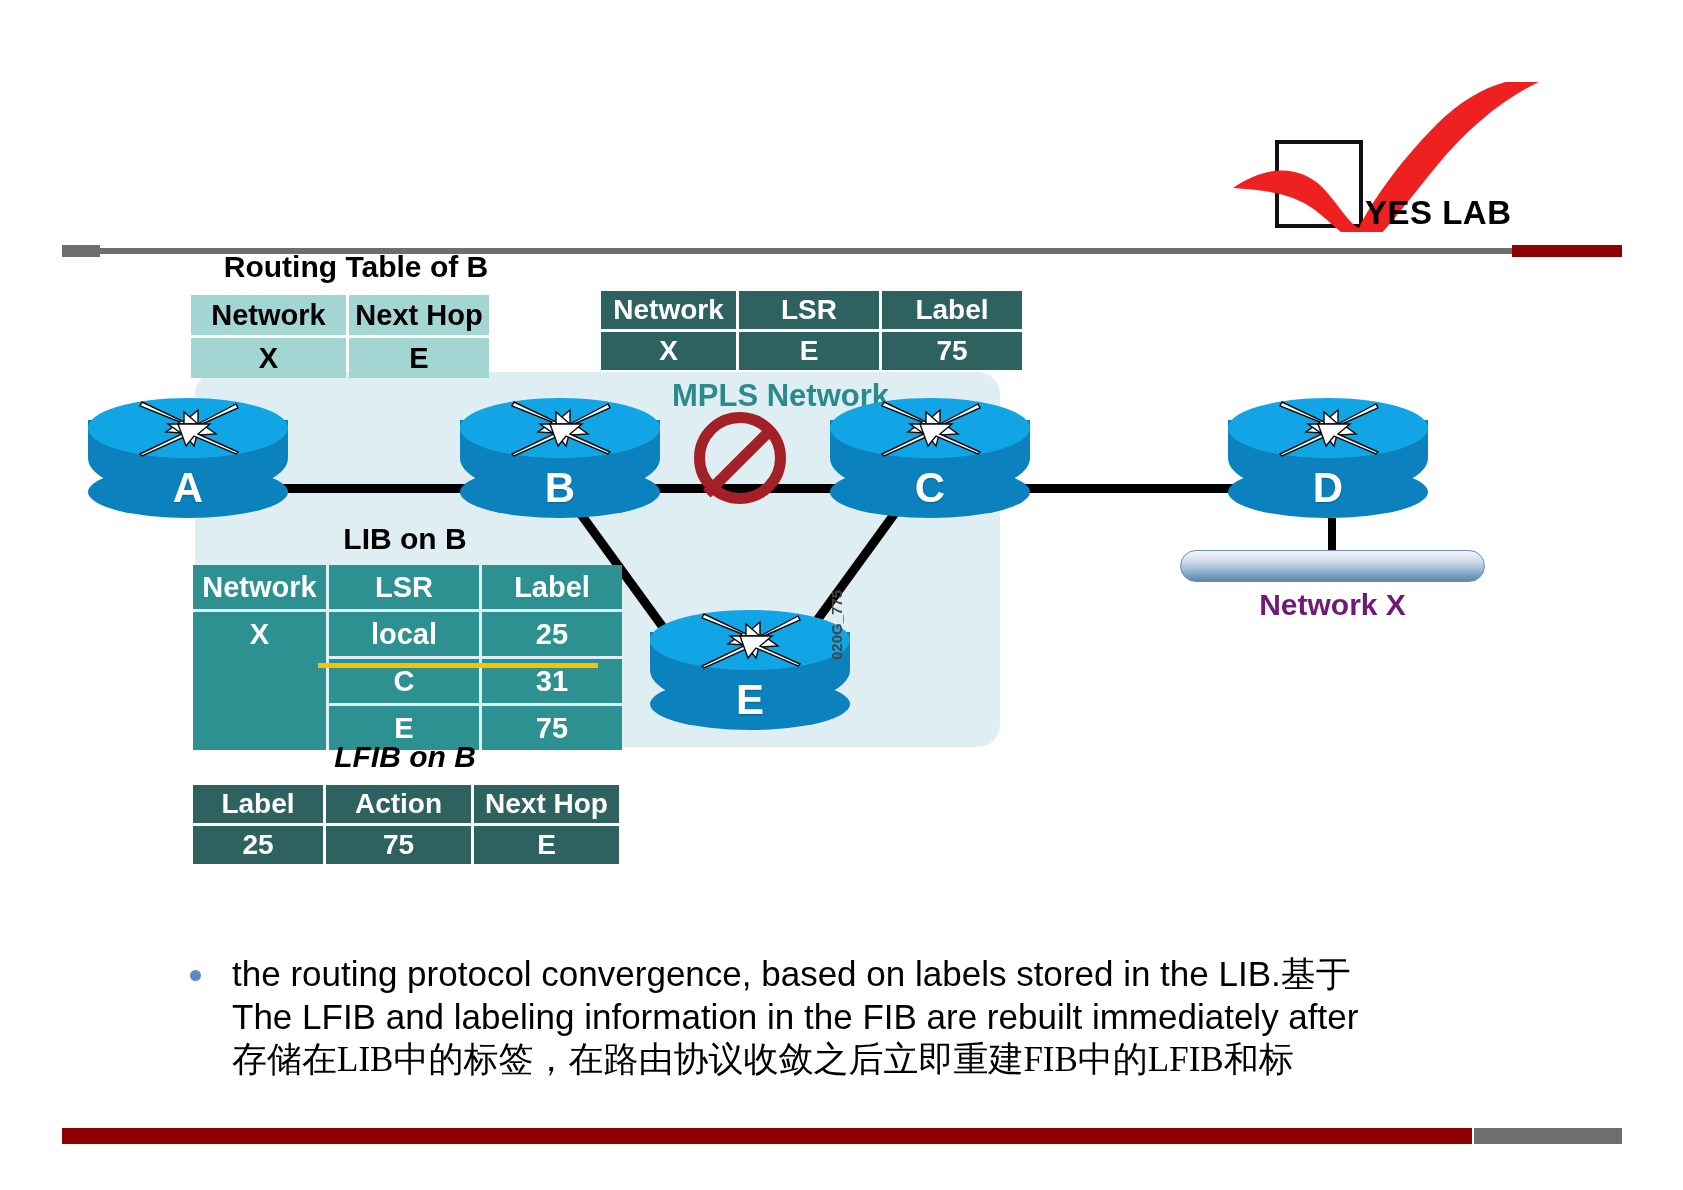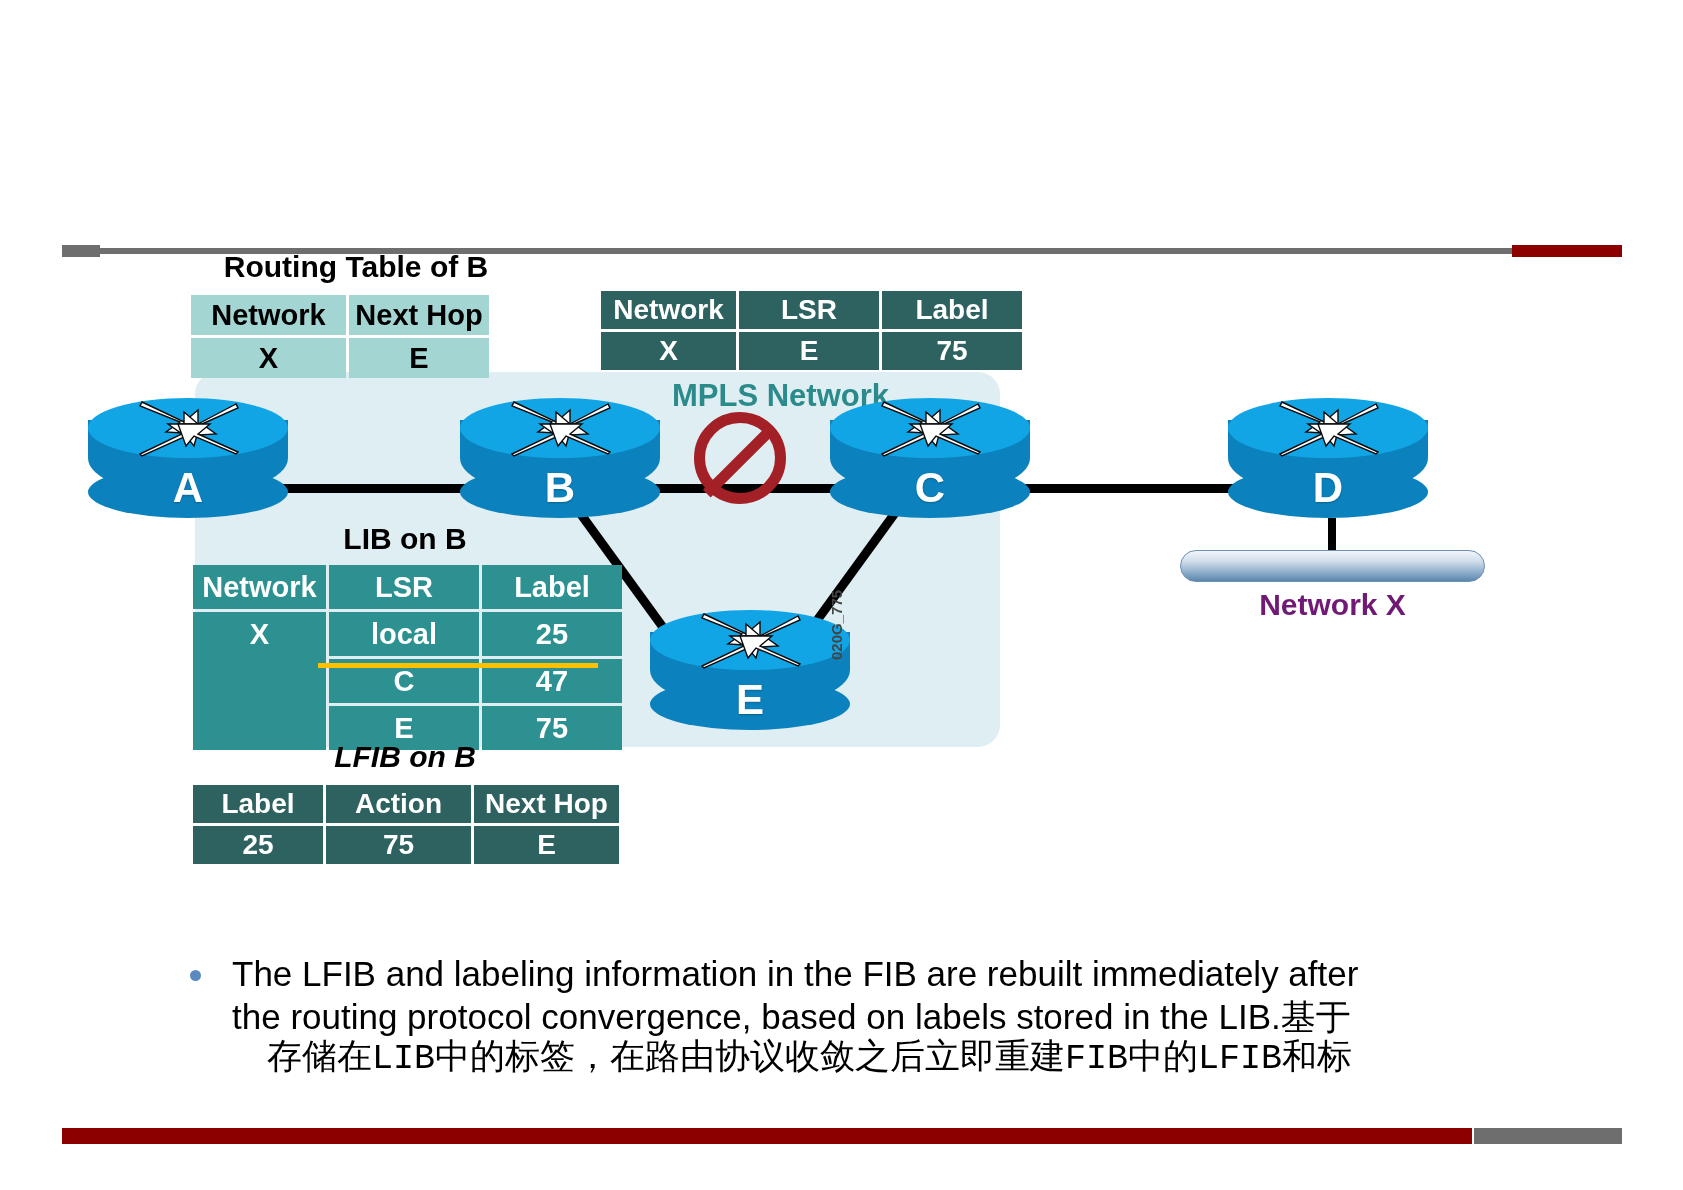--- a/index.html
+++ b/index.html
@@ -144,28 +144,35 @@
   .bullet-wrap{position:absolute;left:190px;top:952px;width:1310px;}
   .bullet-dot{
     position:absolute;left:0;top:18px;width:11px;height:11px;border-radius:50%;
     background:#5b8ac0;
   }
   .bullet-text{
     position:absolute;left:42px;top:0;width:1270px;
     font-size:35px;line-height:43px;color:#000;
     font-family:"Liberation Sans",sans-serif;
   }
-  .cjk{font-family:Liberation Mono, monospace;margin-left:35px;}
+  .cjk{font-family:Liberation Serif, serif;}
 </style>
 </head>
 <body>
 
 <div class="slide">
 
 
+  <div class="logo">
+    <div class="logo-box"></div>
+    <svg class="logo-check" viewBox="0 0 320 150">
+      <path d="M8 106 C40 84, 72 82, 96 104 C112 120, 124 142, 134 146 C142 128, 170 84, 212 42 C246 8, 286 -8, 318 -2 C282 14, 244 44, 210 86 C176 128, 152 160, 140 166 C126 162, 106 140, 90 128 C66 110, 36 108, 8 106 Z" fill="#ee2020"></path>
+    </svg>
+    <div class="logo-text">YES LAB</div>
+  </div>
 
   <div class="rule-top">
     <div class="grey-cap"></div>
     <div class="grey-bar"></div>
     <div class="red-cap"></div>
   </div>
 
   <div class="domain"></div>
   <div class="domain-label">MPLS Network</div>
 
@@ -300,21 +307,21 @@
       <td style="width:150px;">LSR</td>
       <td style="width:140px;">Label</td>
     </tr>
     <tr>
       <td rowspan="3" style="vertical-align:top;padding-top:6px;">X</td>
       <td>local</td>
       <td>25</td>
     </tr>
     <tr>
       <td>C</td>
-      <td>47</td>
+      <td>31</td>
     </tr>
     <tr>
       <td>E</td>
       <td>75</td>
     </tr>
   </tbody>
     </table>
   <div class="strike-line" style="left:318px;top:663px;width:280px;"></div>
 
   <div class="tbl-title" style="left:190px;top:740px;width:430px;font-style:italic;">LFIB on B</div>
@@ -329,22 +336,22 @@
       <td>25</td>
       <td>75</td>
       <td>E</td>
     </tr>
   </tbody>
     </table>
 
   <div class="bullet-wrap">
     <div class="bullet-dot"></div>
     <div class="bullet-text">
+      <div>the  routing protocol convergence, based on labels stored in the  LIB.基于</div>
       <div>The LFIB and labeling information in the FIB are rebuilt immediately after</div>
-      <div>the  routing protocol convergence, based on labels stored in the  LIB.基于</div>
       <div class="cjk">存储在LIB中的标签，在路由协议收敛之后立即重建FIB中的LFIB和标</div>
     </div>
   </div>
 
   <div class="rule-bottom">
     <div class="red-bar"></div>
     <div class="grey-cap"></div>
   </div>
 
 </div>

